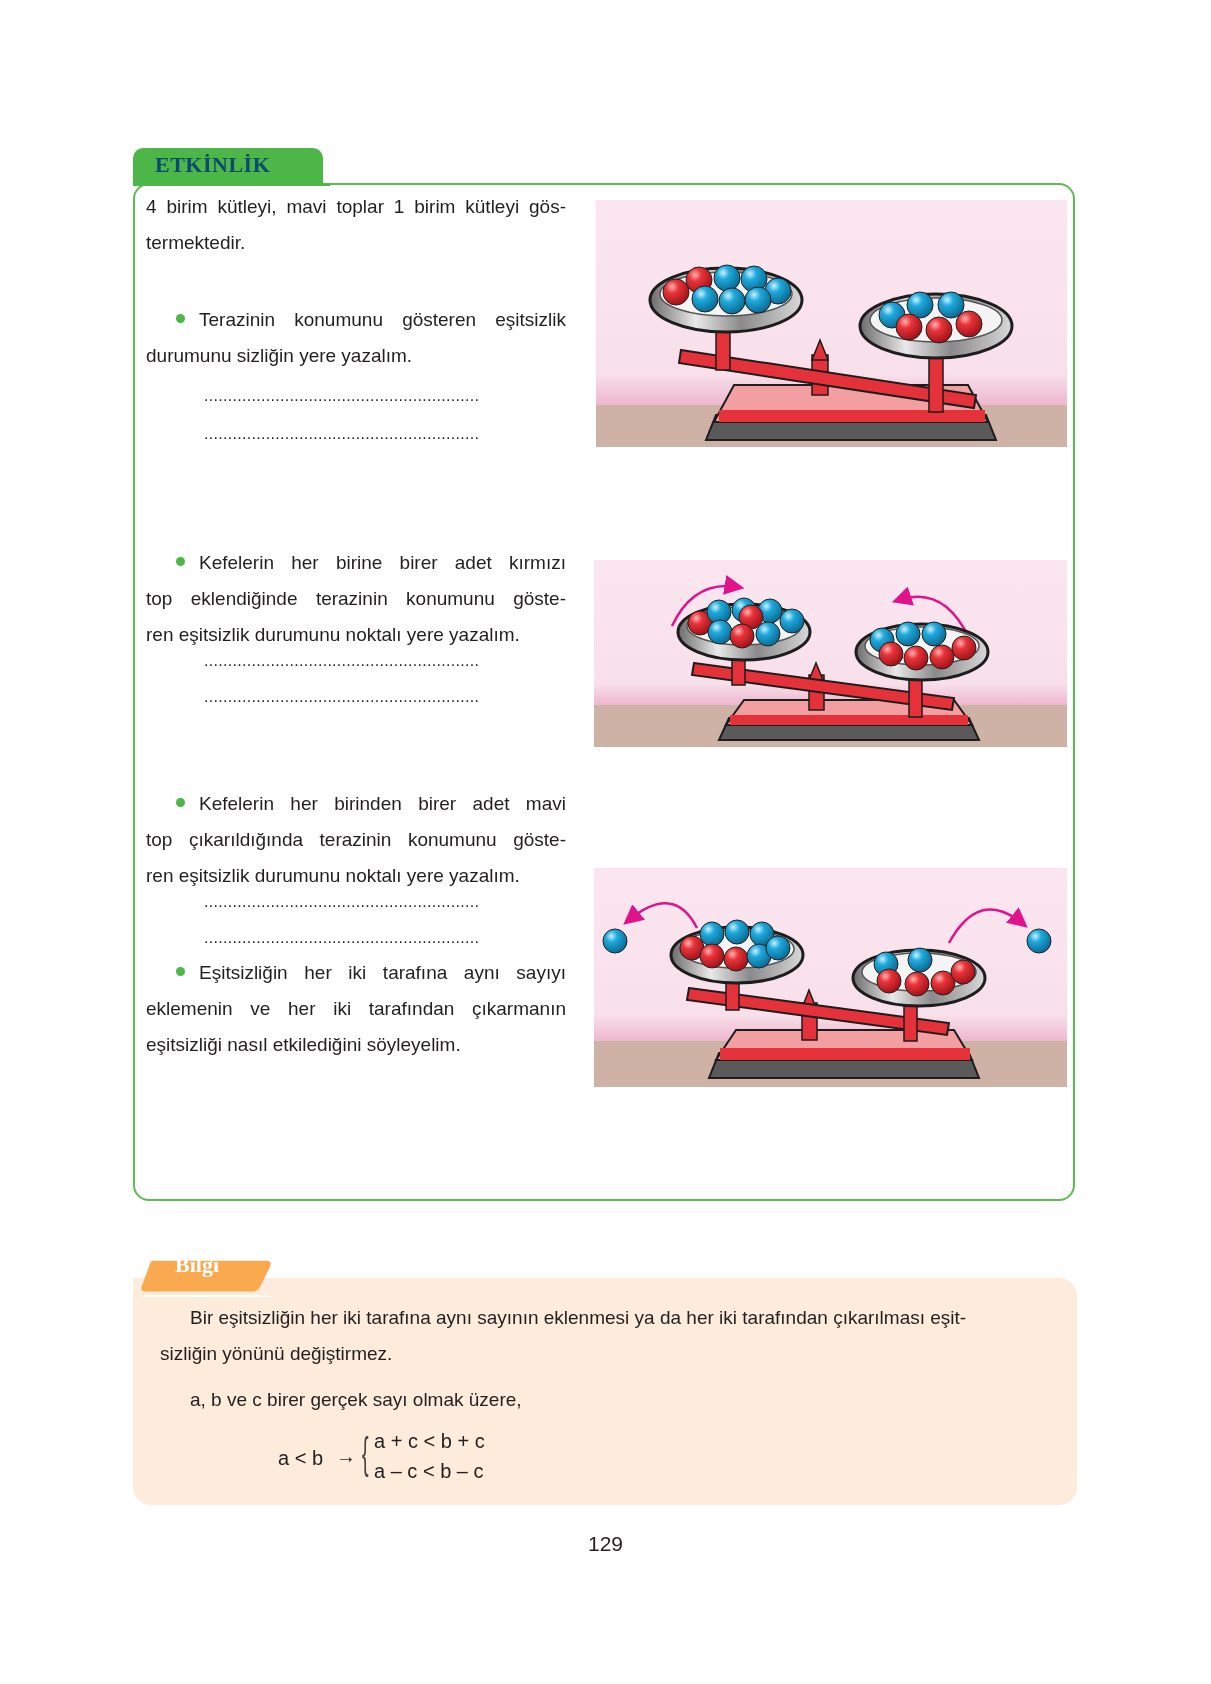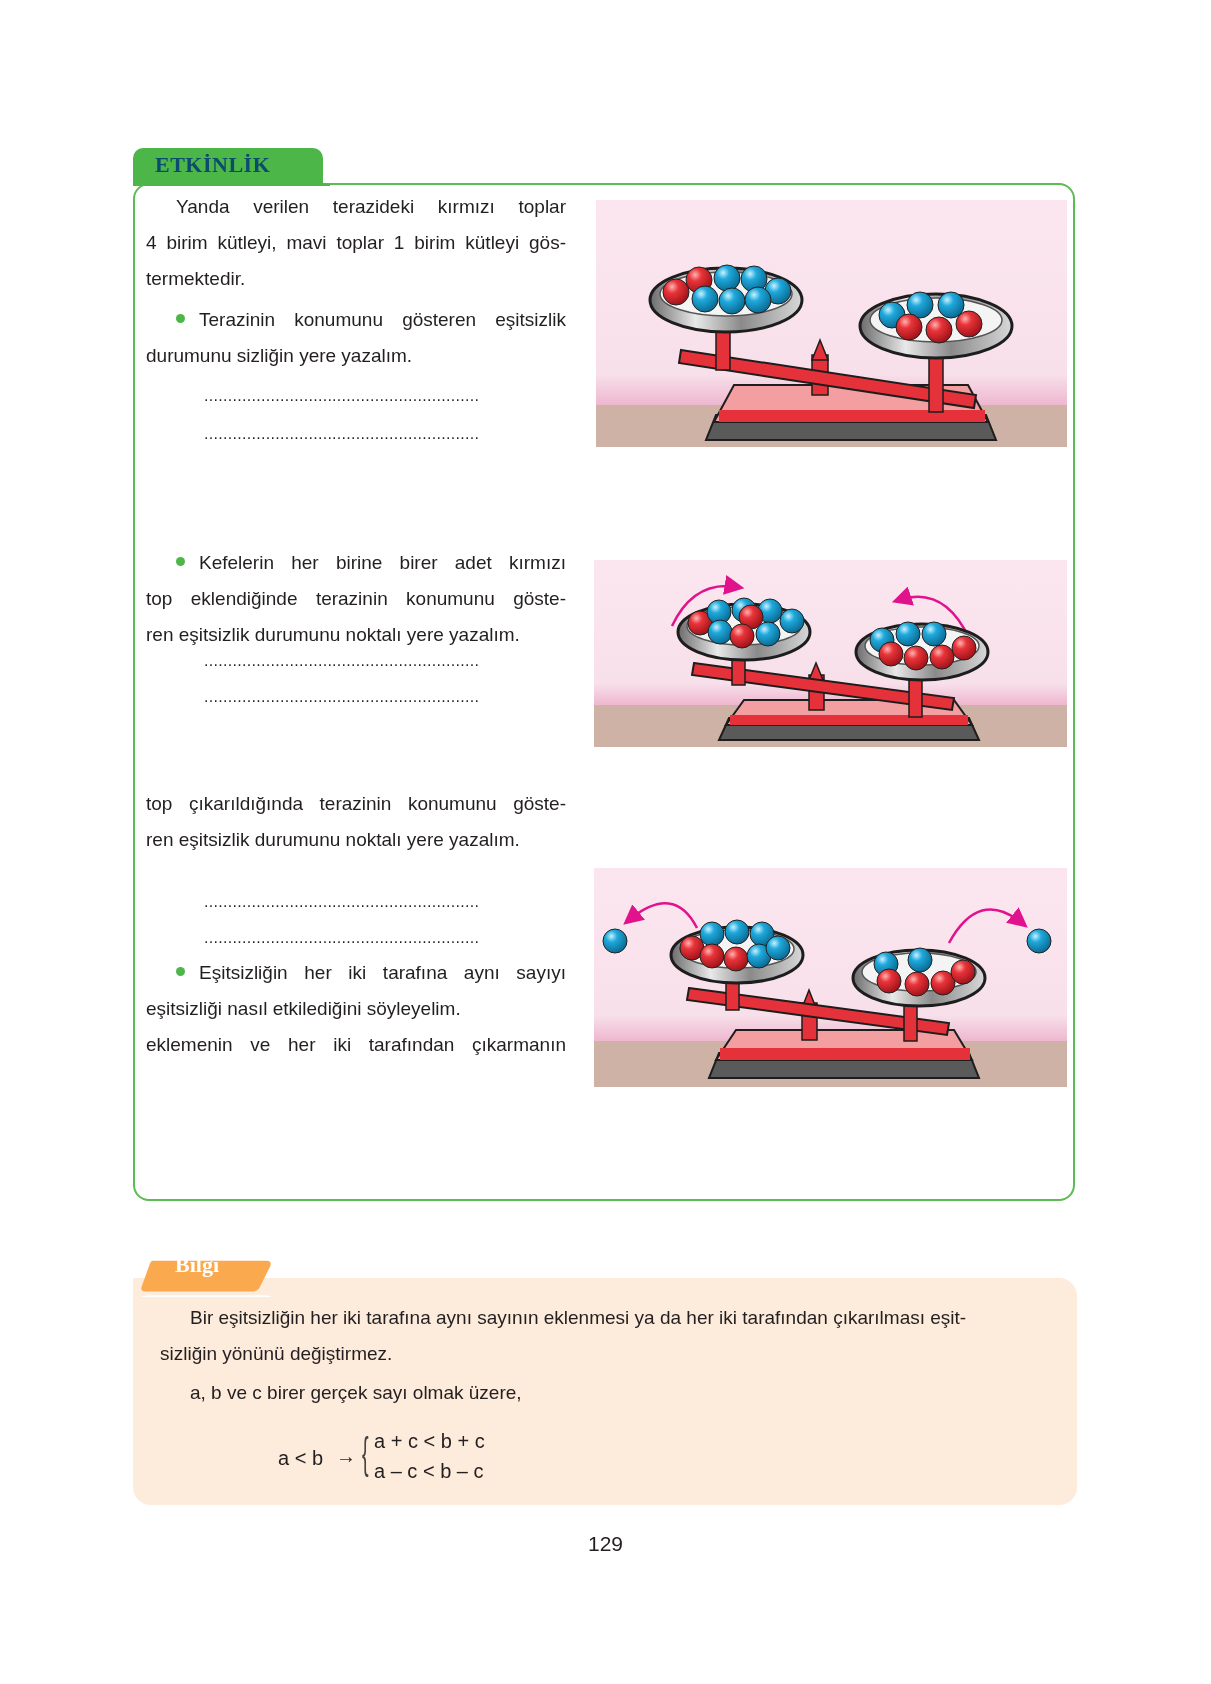--- a/index.html
+++ b/index.html
@@ -28,51 +28,51 @@
 <body>
 
 <div class="abs etk-box"></div>
 <div class="abs etk-tab"></div>
 <svg class="abs etk-tab-curve" viewBox="0 0 30 26">
     <path d="M0 0 Q8 0 12 12 Q16 24 30 24 L30 26 L0 26 Z" fill="#4cb748"></path>
   </svg>
 <div class="abs etk-tab-label">ETKİNLİK</div>
 
 <div class="abs col para" style="top:189px;">
-  <div class="indent" style="text-align-last:justify;">Yanda verilen terazideki kırmızı toplar</div>
   <div style="text-align-last:justify;">4 birim kütleyi, mavi toplar 1 birim kütleyi gös-</div>
   <div>termektedir.</div>
 </div>
 
 <div class="abs col para" style="top:302px;">
   <div class="indent" style="text-align-last:justify;"><span class="bullet"></span><span>Terazinin konumunu gösteren eşitsizlik</span></div>
   <div>durumunu sizliğin yere yazalım.</div>
 </div>
 <div class="abs dots" style="top:387px;">..........................................................</div>
 <div class="abs dots" style="top:425px;">..........................................................</div>
 
 <div class="abs col para" style="top:545px;">
   <div class="indent" style="text-align-last:justify;"><span class="bullet"></span><span>Kefelerin her birine birer adet kırmızı</span></div>
   <div style="text-align-last:justify;">top eklendiğinde terazinin konumunu göste-</div>
   <div>ren eşitsizlik durumunu noktalı yere yazalım.</div>
 </div>
 <div class="abs dots" style="top:652px;">..........................................................</div>
 <div class="abs dots" style="top:688px;">..........................................................</div>
 
 <div class="abs col para" style="top:786px;">
+  <div class="indent" style="text-align-last:justify;"><span class="bullet"></span><span>Kefelerin her birinden birer adet mavi</span></div>
   <div style="text-align-last:justify;">top çıkarıldığında terazinin konumunu göste-</div>
   <div>ren eşitsizlik durumunu noktalı yere yazalım.</div>
 </div>
 <div class="abs dots" style="top:893px;">..........................................................</div>
 <div class="abs dots" style="top:929px;">..........................................................</div>
 
 <div class="abs col para" style="top:955px;">
   <div class="indent" style="text-align-last:justify;"><span class="bullet"></span><span>Eşitsizliğin her iki tarafına aynı sayıyı</span></div>
+  <div style="text-align-last:justify;">eklemenin ve her iki tarafından çıkarmanın</div>
   <div>eşitsizliği nasıl etkilediğini söyleyelim.</div>
-  <div style="text-align-last:justify;">eklemenin ve her iki tarafından çıkarmanın</div>
 </div>
 
 <svg width="0" height="0" style="position:absolute">
   <defs>
     <radialGradient id="gRed" cx="0.35" cy="0.3" r="0.7">
         <stop offset="0" stop-color="#ffb3b0"></stop>
         <stop offset="0.35" stop-color="#e8343a"></stop>
         <stop offset="1" stop-color="#a3141a"></stop>
       </radialGradient>
     <radialGradient id="gBlue" cx="0.35" cy="0.3" r="0.7">
@@ -221,21 +221,21 @@
 <div class="abs bilgi-box"></div>
 <svg class="abs bilgi-tab" viewBox="0 0 146 42">
   <path d="M8 40 L140 40 L146 42 L0 42 Z" fill="#fff"></path>
   <path d="M14 2 L140 2 Q146 2 144 8 L132 32 Q130 36 124 36 L6 36 Q0 36 2 30 L10 8 Q12 2 14 2 Z" fill="#fba94f"></path>
 </svg>
 <div class="abs bilgi-label">Bilgi</div>
 
 <div class="abs bilgi-text" style="left:160px;top:1300px;width:900px;">
   <div style="padding-left:30px;">Bir eşitsizliğin her iki tarafına aynı sayının eklenmesi ya da her iki tarafından çıkarılması eşit-</div>
   <div>sizliğin yönünü değiştirmez.</div>
-  <div style="padding-left:30px;margin-top:3px;">a, b ve c birer gerçek sayı olmak üzere,</div>
+  <div style="padding-left:30px;margin-top:10px;">a, b ve c birer gerçek sayı olmak üzere,</div>
 </div>
 
 <div class="abs formula" style="left:278px;top:1430px;">
   <span class="abs" style="left:0;top:17px;white-space:nowrap;">a &lt; b</span>
   <span class="abs" style="left:58px;top:15px;">→</span>
   <span class="abs" style="left:84px;top:-2px;font-size:44px;font-weight:100;color:#444;transform:scaleX(0.45);transform-origin:left;">{</span>
   <span class="abs" style="left:96px;top:0;white-space:nowrap;">a + c &lt; b + c</span>
   <span class="abs" style="left:96px;top:30px;white-space:nowrap;text-align:center;">a – c &lt; b – c</span>
 </div>
 

